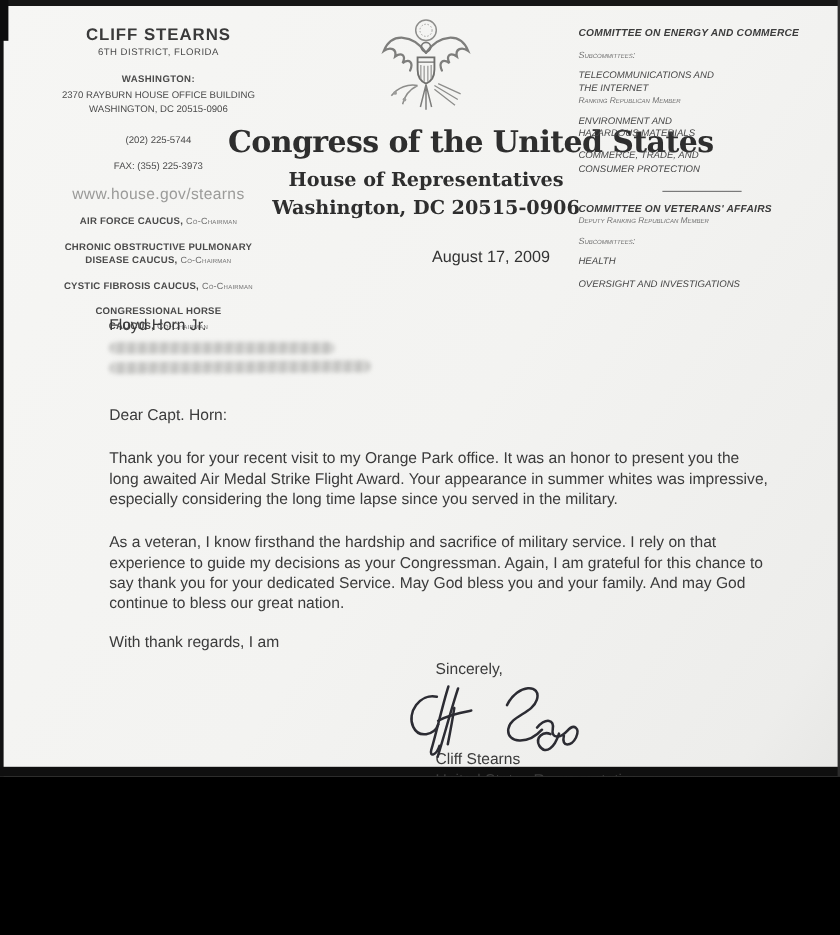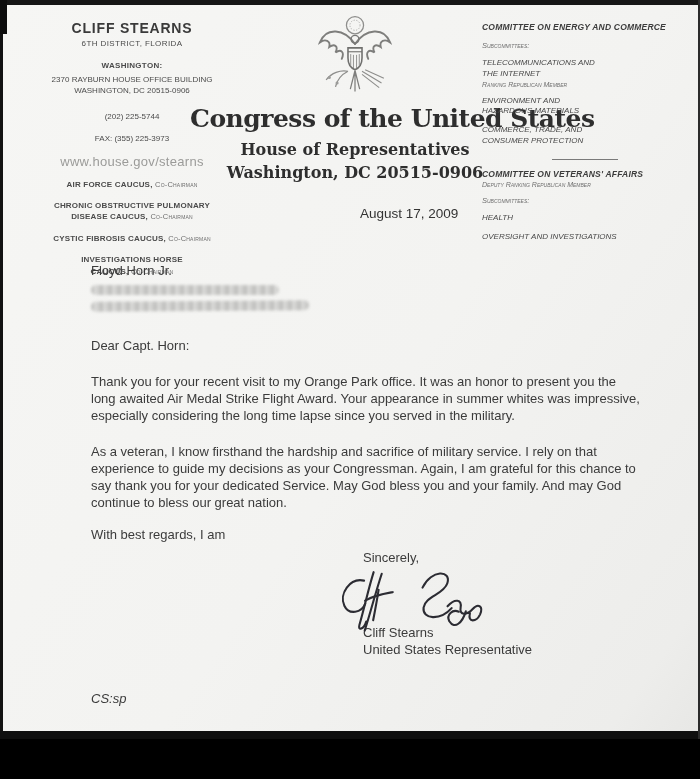--- a/index.html
+++ b/index.html
@@ -1,17 +1,17 @@
 <!DOCTYPE html>
 <html><head>
 <meta charset="utf-8">
 <style>
   html,body { margin:0; padding:0; background:#000; }
   .paper {
-    position:relative; width:700px; height:739px; overflow:hidden;
+    position:relative; width:700px; height:647px; overflow:hidden;
     background: linear-gradient(125deg, #f6f6f4 0%, #f3f3f1 55%, #ededeb 92%, #e7e7e5 100%);
     font-family:"Liberation Sans", sans-serif;
     color:#3b3b3b;
   }
   
   .edge-top    { position:absolute; top:0; left:0; width:700px; height:5px; background:#161616; }
   .edge-left   { position:absolute; top:0; left:0; width:3px; height:779px; background:#121212; }
   .edge-corner { position:absolute; top:0; left:0; width:7px; height:34px; background:#0d0d0d; }
   .edge-bottom { position:absolute; bottom:0; left:0; width:700px; height:8px; background:#0f0f0f; }
   .edge-right  { position:absolute; top:0; right:0; width:2px; height:779px; background:#2b2b2b; }
@@ -95,21 +95,21 @@
       <div>
         <span>DISEASE CAUCUS,</span>
         <span class="caucus-role">Co-Chairman</span>
       </div>
     </div>
     <div class="caucus">
       <span>CYSTIC FIBROSIS CAUCUS,</span>
       <span class="caucus-role">Co-Chairman</span>
     </div>
     <div class="caucus">
-      <div>INVESTIGATIONS HORSE</div>
+      <div>CONGRESSIONAL HORSE</div>
       <div>
         <span>CAUCUS,</span>
         <span class="caucus-role">Co-Chairman</span>
       </div>
     </div>
   </div>
 
   <div class="mh-center">
     <svg class="seal" width="78" height="88" viewBox="0 0 100 112">
       <circle cx="50" cy="14" r="11" fill="none" stroke="#8d8d8b" stroke-width="1.6"></circle>
@@ -155,21 +155,21 @@
 
   <div class="letter-body">
     <div>Floyd Horn Jr.</div>
     <div class="smudges">
       <div class="smudge smudge-1"></div>
       <div class="smudge smudge-2"></div>
     </div>
     <div class="salutation">Dear Capt. Horn:</div>
     <div class="para">Thank you for your recent visit to my Orange Park office.  It was an honor to present you the long awaited Air Medal Strike Flight Award.  Your appearance in summer whites was impressive, especially considering the long time lapse since you served in the military.</div>
     <div class="para">As a veteran, I know firsthand the hardship and sacrifice of military service. I rely on that experience to guide my decisions as your Congressman.  Again, I am grateful for this chance to say thank you for your dedicated Service.  May God bless you and your family. And may God continue to bless our great nation.</div>
-    <div class="pre-closing">With best regards, I am</div>
+    <div class="pre-closing">With thank regards, I am</div>
     <div class="closing">Sincerely,</div>
 
     <div class="sig-wrap">
       <svg class="signature-svg" width="160" height="66" viewBox="0 0 160 66">
         <g fill="none" stroke="#2c2c33" stroke-width="2.1" stroke-linecap="round">
           <path d="M30 14 C16 10 4 26 9 38 C13 48 26 46 30 37"></path>
           <path d="M40 6 C34 22 28 44 23 58 C21 64 27 63 30 55"></path>
           <path d="M48 8 C41 26 34 48 28 64"></path>
           <path d="M44 24 C42 34 39 46 37 54"></path>
           <path d="M30 34 C40 29 50 28 58 27"></path>

